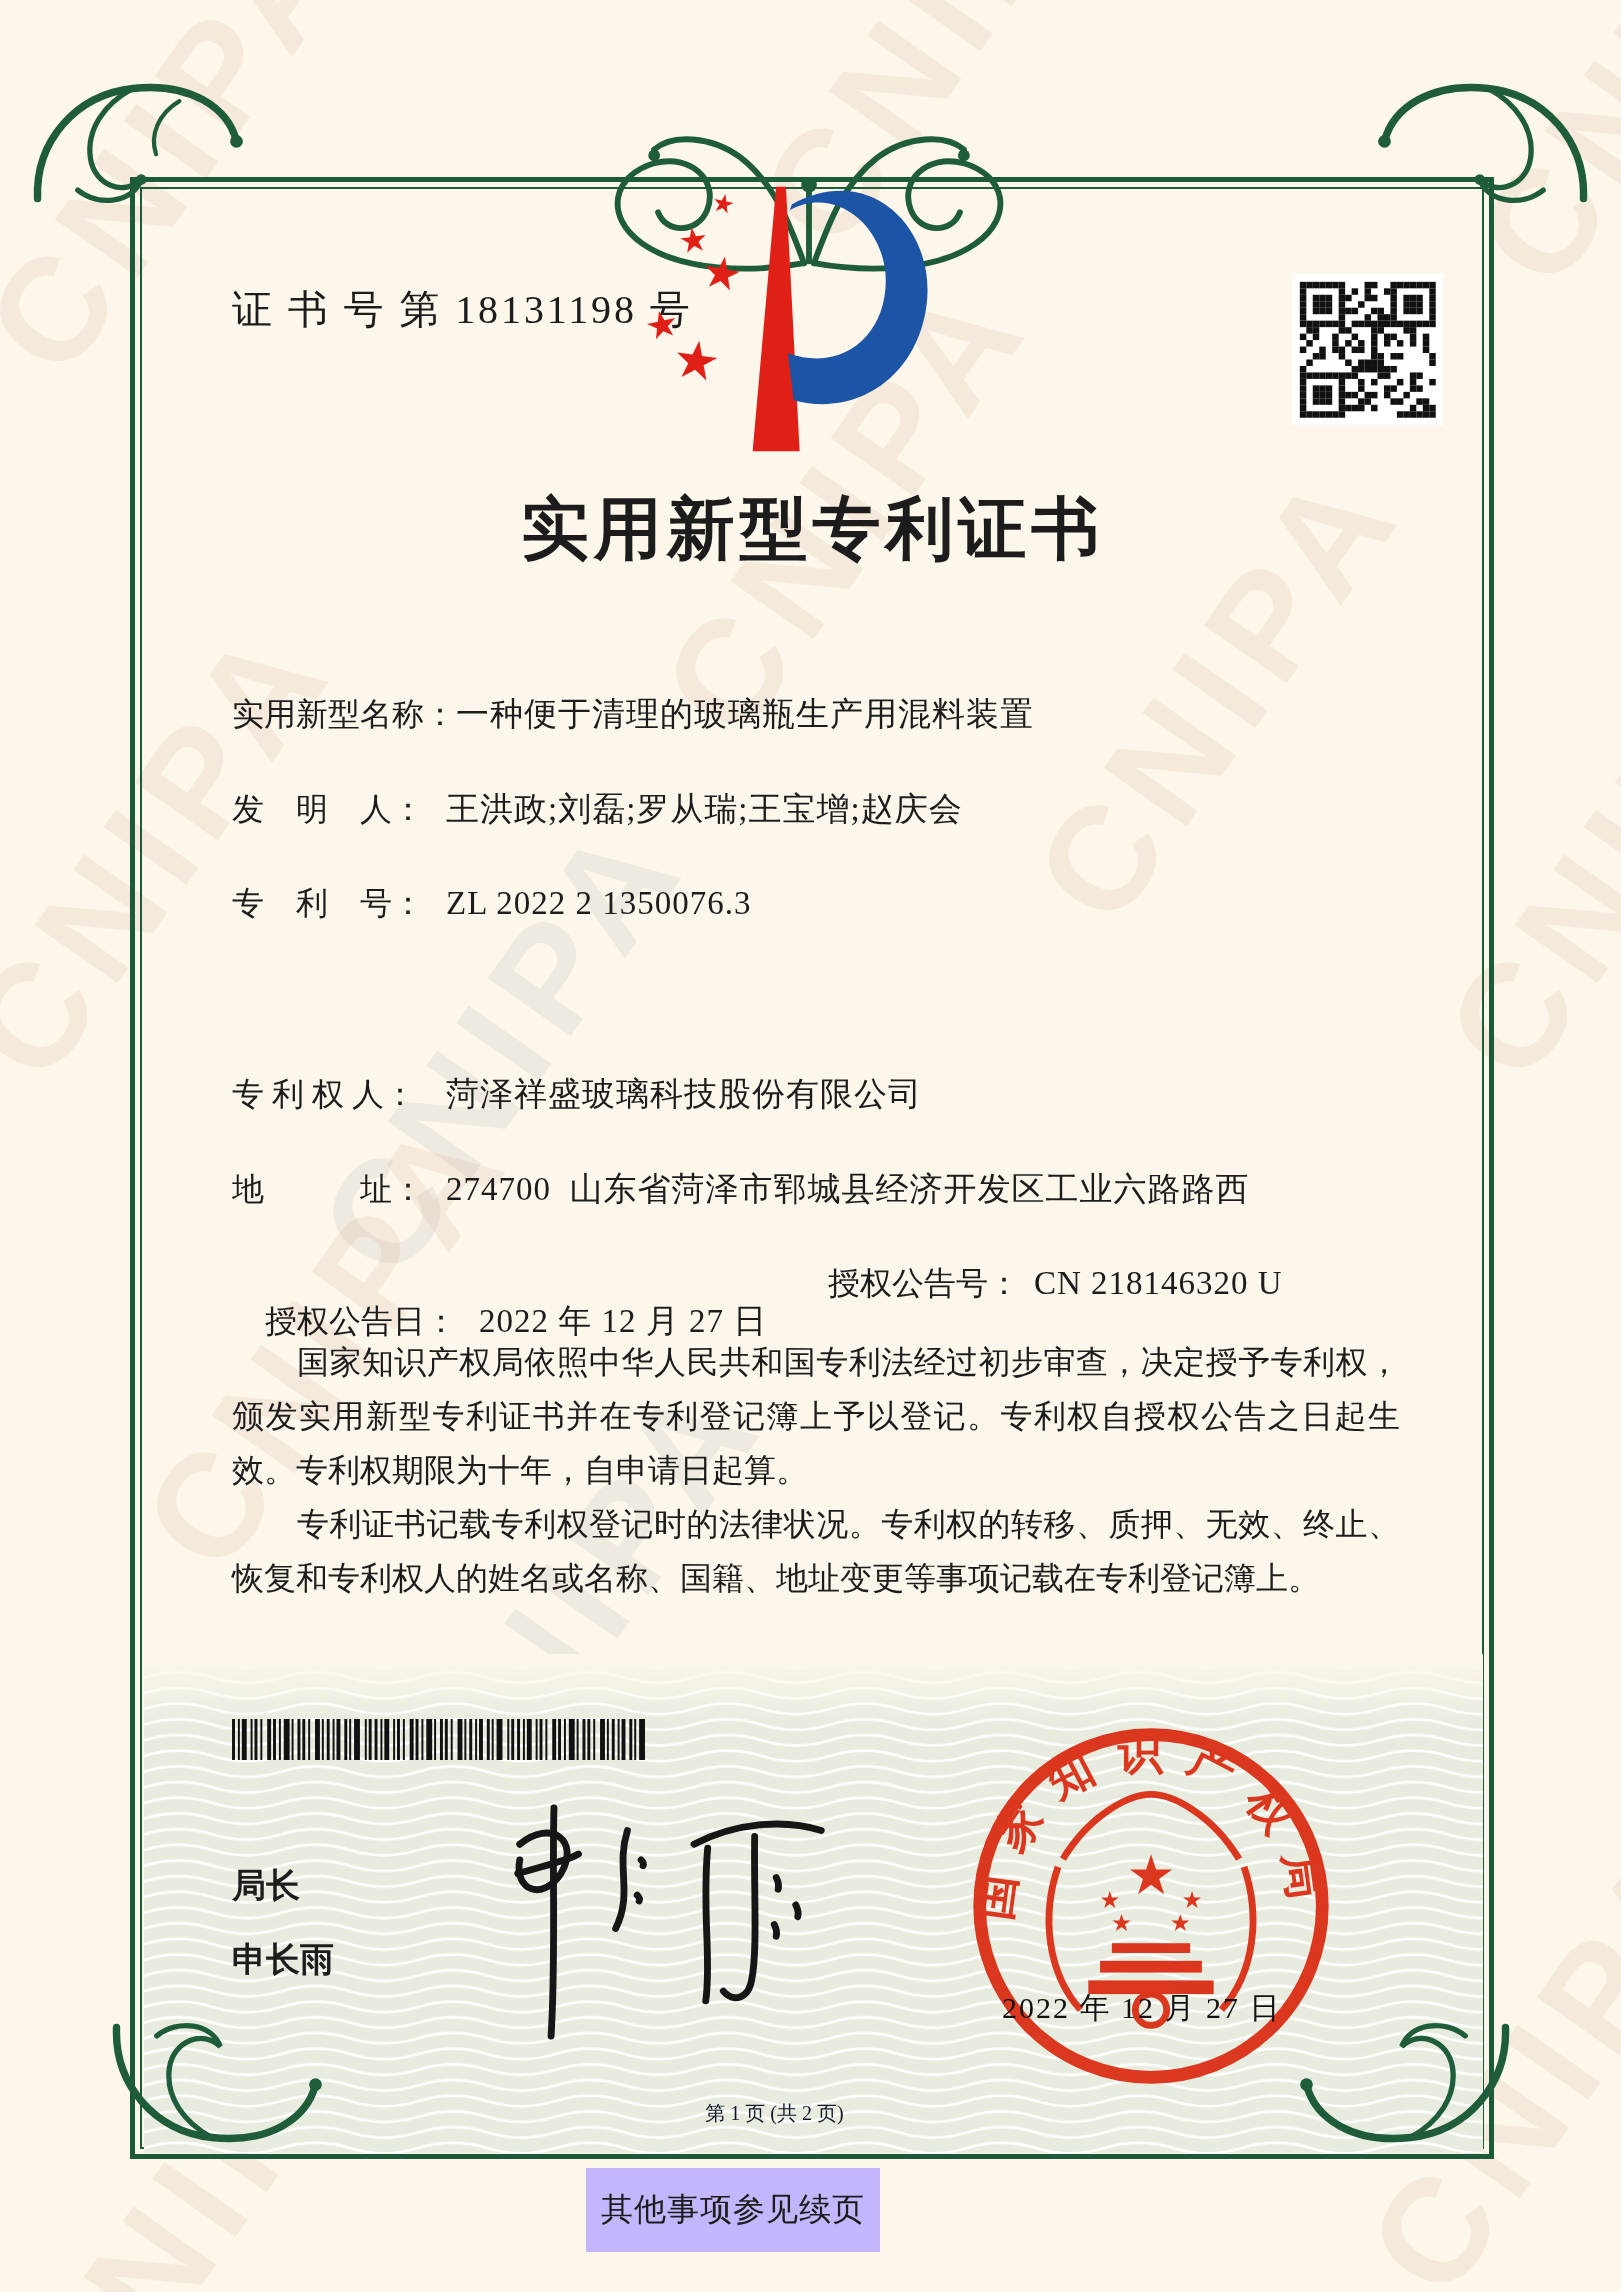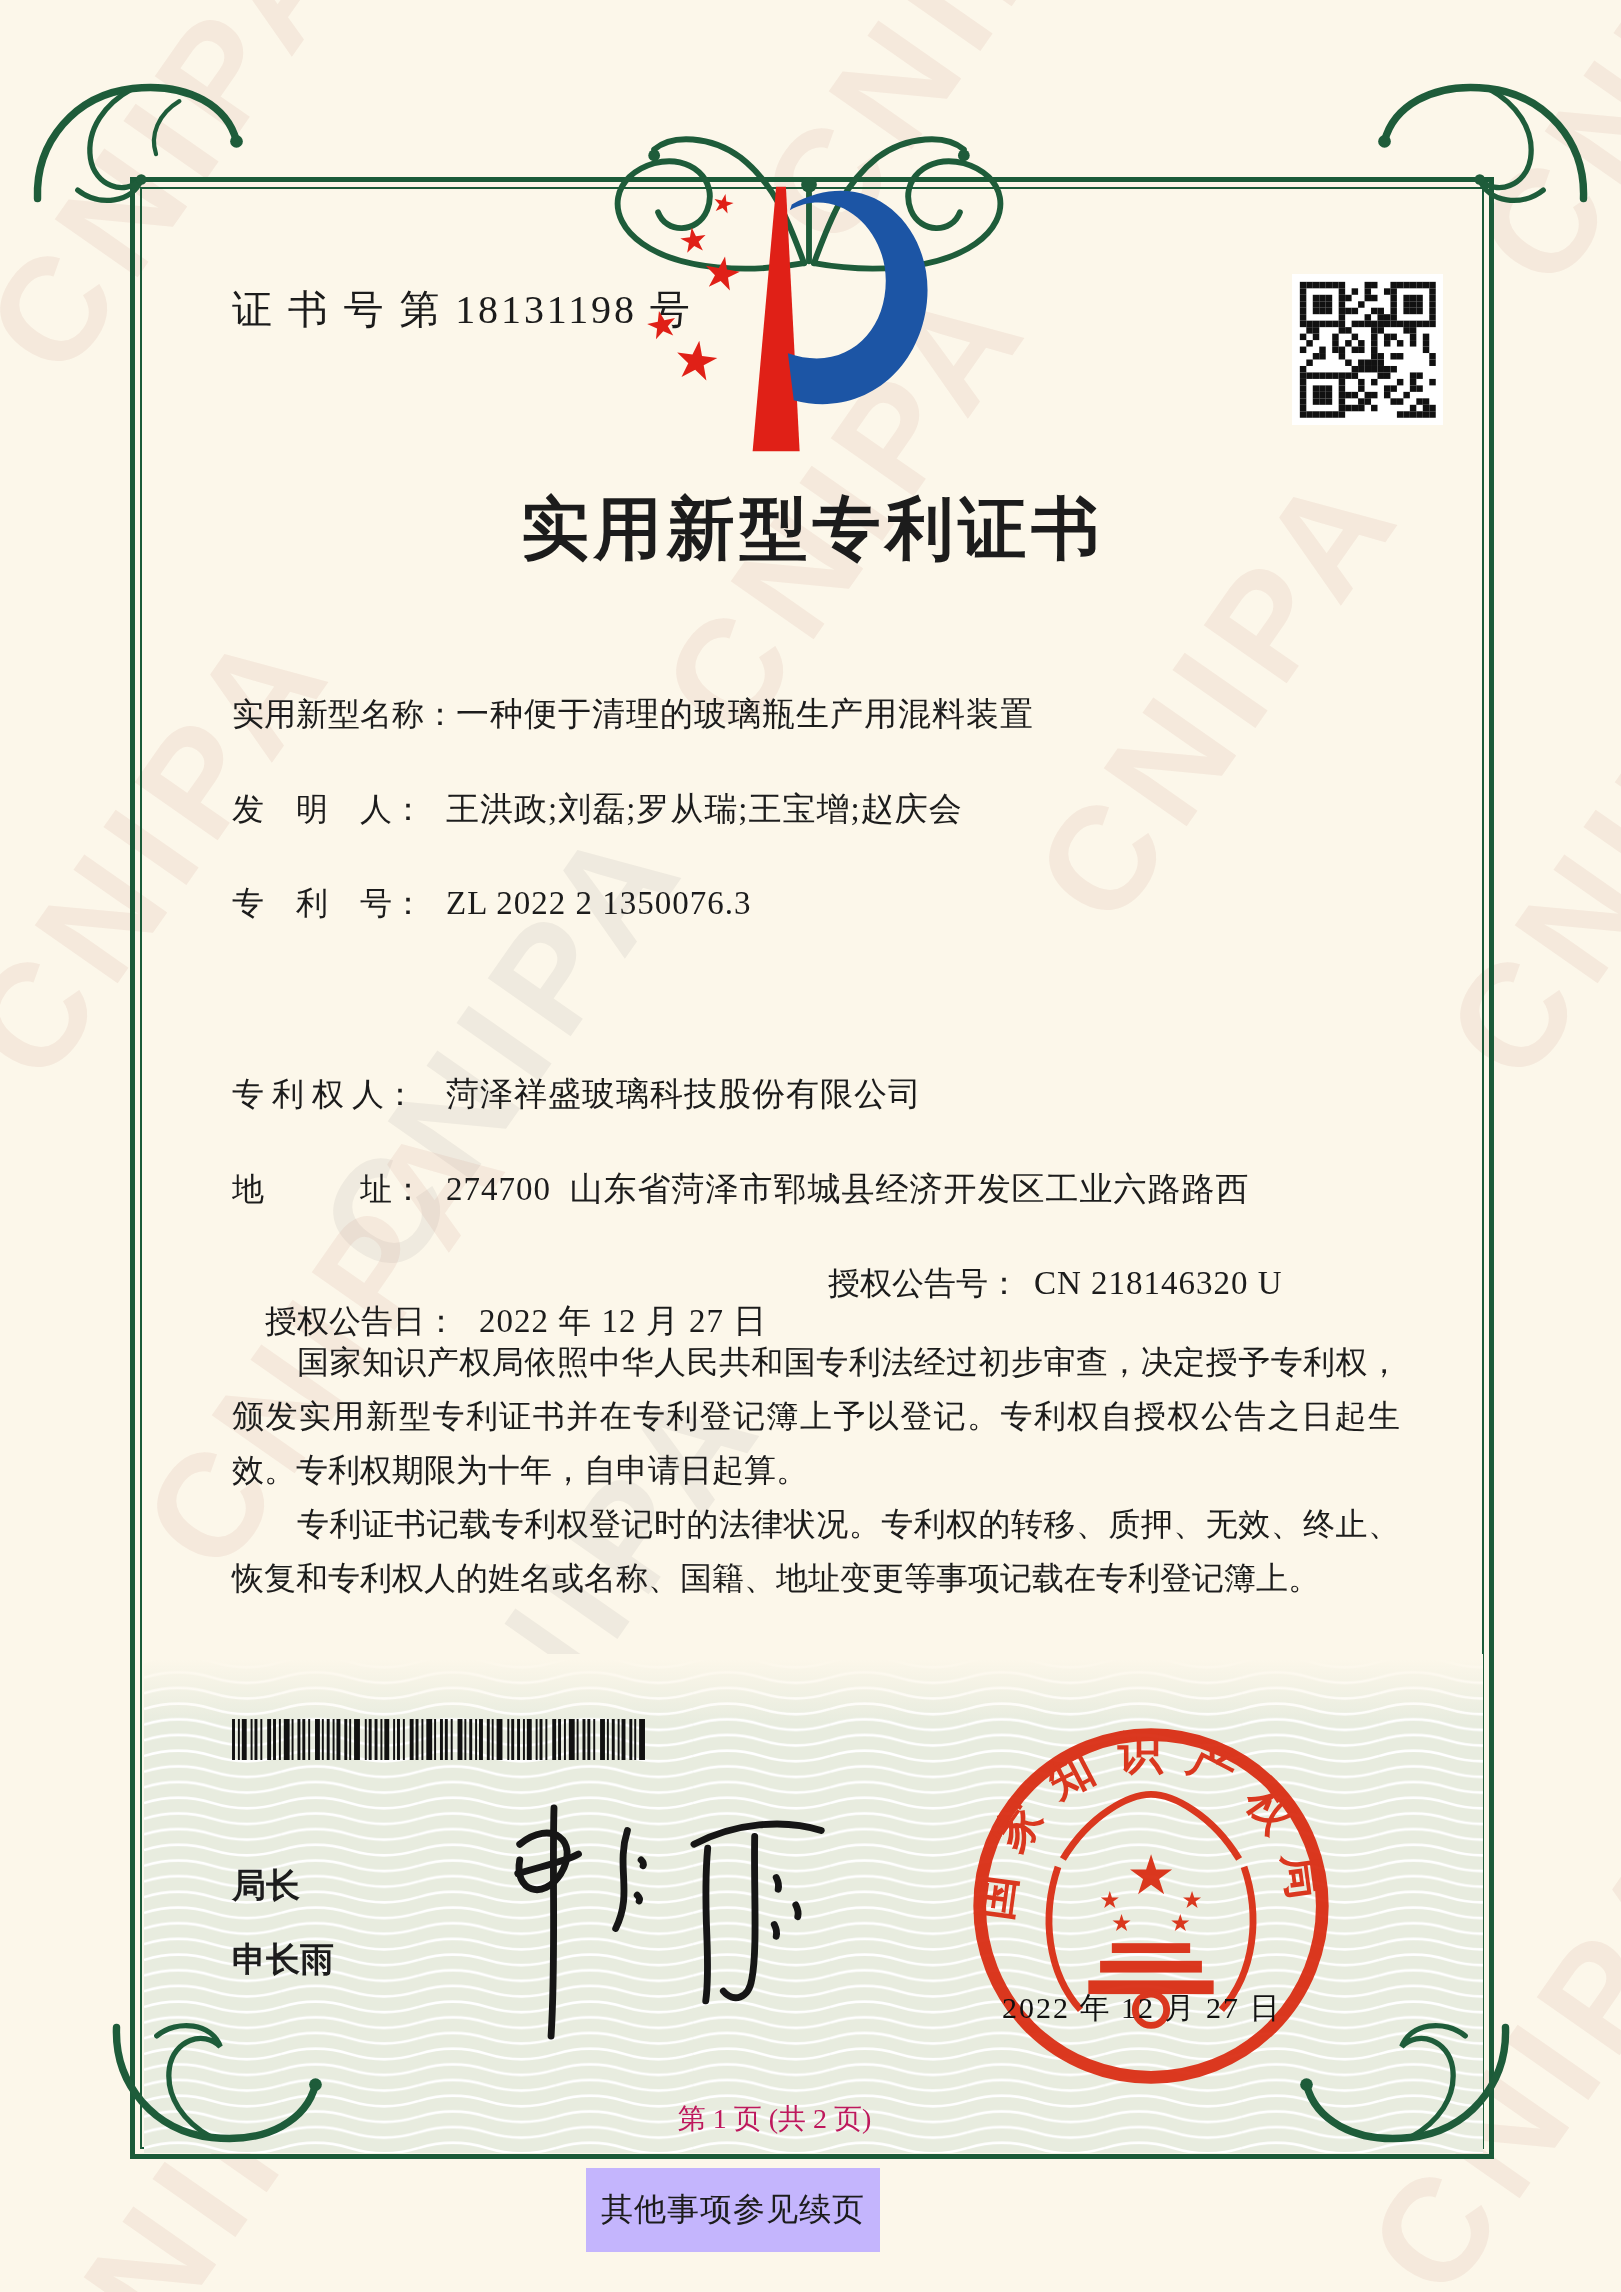--- a/index.html
+++ b/index.html
@@ -67,21 +67,21 @@
     font-family:"Liberation Sans","DejaVu Sans",sans-serif; font-size:34px; font-weight:600;margin-top:7px;}
   #signer .name{display:block; margin-top:28px;}
   #signature{position:absolute; left:461px; top:1803px; z-index:4;}
   #seal{position:absolute; left:965px; top:1720px; z-index:5;}
   #seal-date{
     position:absolute; left:1002px; top:1988px; width:323px; z-index:6;
     font-size:30px; letter-spacing:2px; color:#111; white-space:nowrap;
   }
   #page-info{
     position:absolute; left:598px; top:2100px; width:353px; text-align:center;
-    font-size:28px; z-index:4; color:#be185d;
+    font-size:20px; z-index:4; color:#0f172a;
   }
   #note-box{
     position:absolute; left:586px; top:2168px; width:294px; height:84px;
     background:#c4b5fd; z-index:4; display:flex; align-items:center; justify-content:center;
   }
   #note-box span{font-size:32px; letter-spacing:1px;}
 </style>
 </head>
 <body>
 

